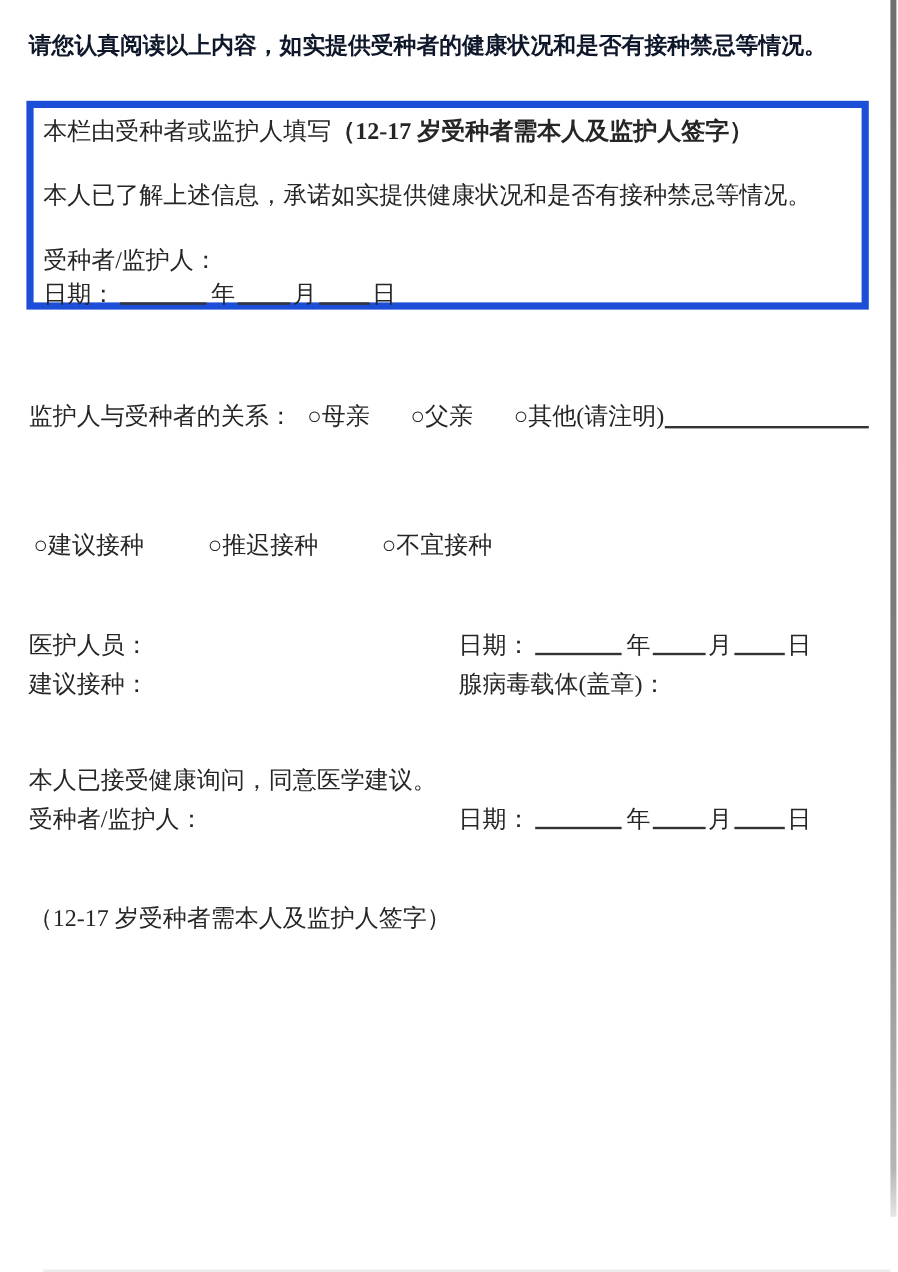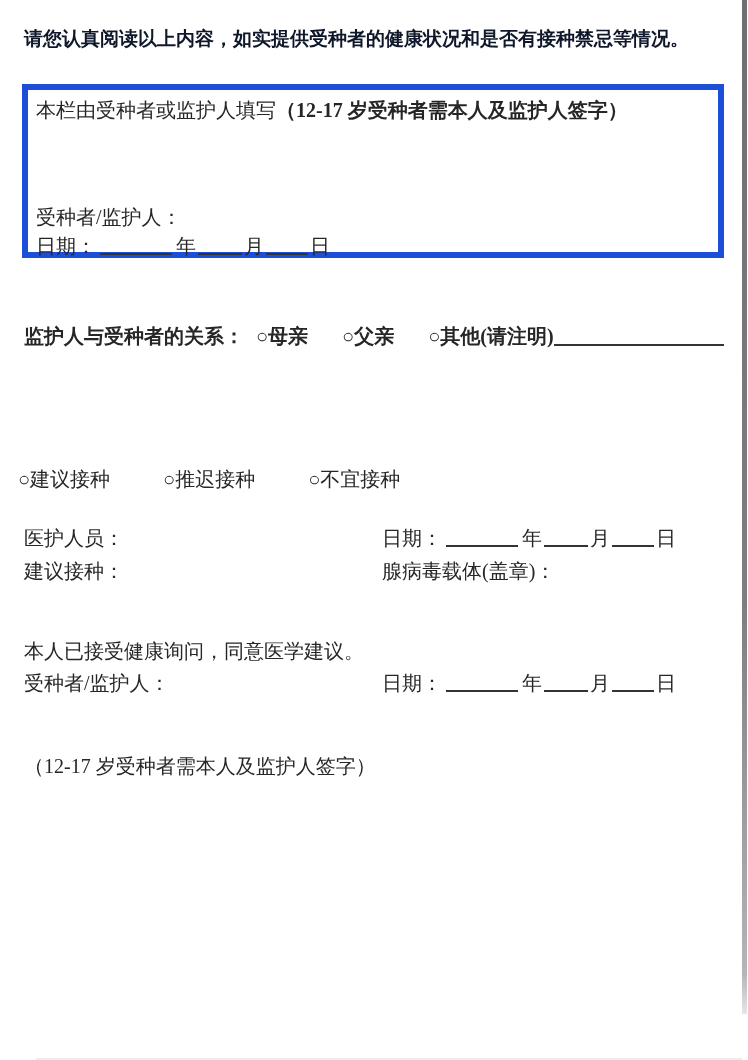--- a/index.html
+++ b/index.html
@@ -24,28 +24,28 @@
     left:22px;top:84px;width:702px;height:174px;
     border:6px solid #1d4ed8;
     box-sizing:border-box;
   }
   .box-header{left:8px;top:8px;white-space:nowrap;}
   .box-header .bold-part{font-weight:bold;}
   .box-statement{left:8px;top:61px;white-space:nowrap;}
   .box-signer{left:8px;top:115px;}
   .box-date{left:8px;top:144px;}
   .rel-row{
-    left:24px;top:324px;width:700px;
-    display:flex;align-items:baseline;white-space:nowrap;font-weight:bold;
+    left:24px;top:335px;width:700px;
+    display:flex;align-items:baseline;white-space:nowrap;
   }
   .rel-row .opt{margin-left:34px;text-align:right;}
   .rel-row .opt.first{margin-left:12px;}
   .rel-fill{flex:1 1 auto;min-width:90px;border-bottom:2px solid #333333;height:18px;align-self:flex-end;margin-bottom:2px;}
   .med-line1{left:24px;top:411px;white-space:nowrap;}
-  .med-options{left:18px;top:443px;white-space:nowrap;margin-top:24px;}
+  .med-options{left:28px;top:443px;white-space:nowrap;}
   .med-options .opt{margin-right:48px;}
   .col-left{left:24px;white-space:nowrap;}
   .col-right{left:382px;white-space:nowrap;}
   .row-staff{top:526px;}
   .row-phone{top:559px;}
   .row-consent-stmt{top:639px;}
   .row-consent-sign{top:671px;}
   .footnote{left:24px;top:754px;white-space:nowrap;}
   .date-line{white-space:nowrap;}
   .blank{
@@ -73,20 +73,21 @@
 
   <div class="abs edge-right"></div>
   <div class="abs edge-bottom"></div>
 
   <div class="abs title">请您认真阅读以上内容，如实提供受种者的健康状况和是否有接种禁忌等情况。</div>
 
   <div class="abs sig-box">
     <div class="abs box-header">
       <span>本栏由受种者或监护人填写</span><span class="bold-part">（12-17 岁受种者需本人及监护人签字）</span>
     </div>
+    <div class="abs box-statement">本人已了解上述信息，承诺如实提供健康状况和是否有接种禁忌等情况。</div>
     <div class="abs box-signer">受种者/监护人：</div>
     <div class="abs box-date date-line">
       <span>日期：</span><span class="blank w72"></span><span>年</span><span class="blank w44"></span><span>月</span><span class="blank w42"></span><span>日</span>
     </div>
   </div>
 
   <div class="abs rel-row">
     <span>监护人与受种者的关系：</span>
     <span class="opt first">○母亲</span>
     <span class="opt">○父亲</span>

